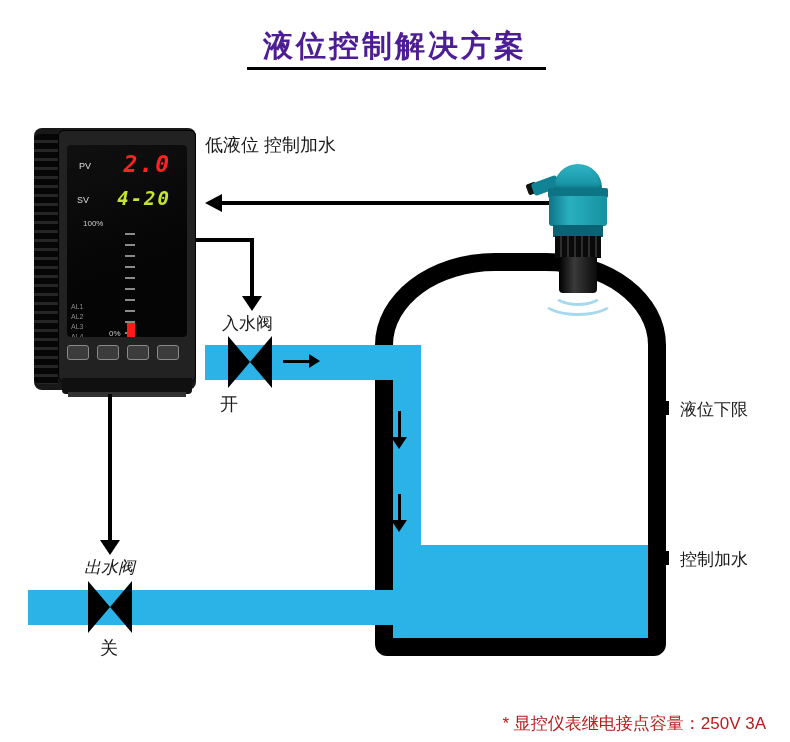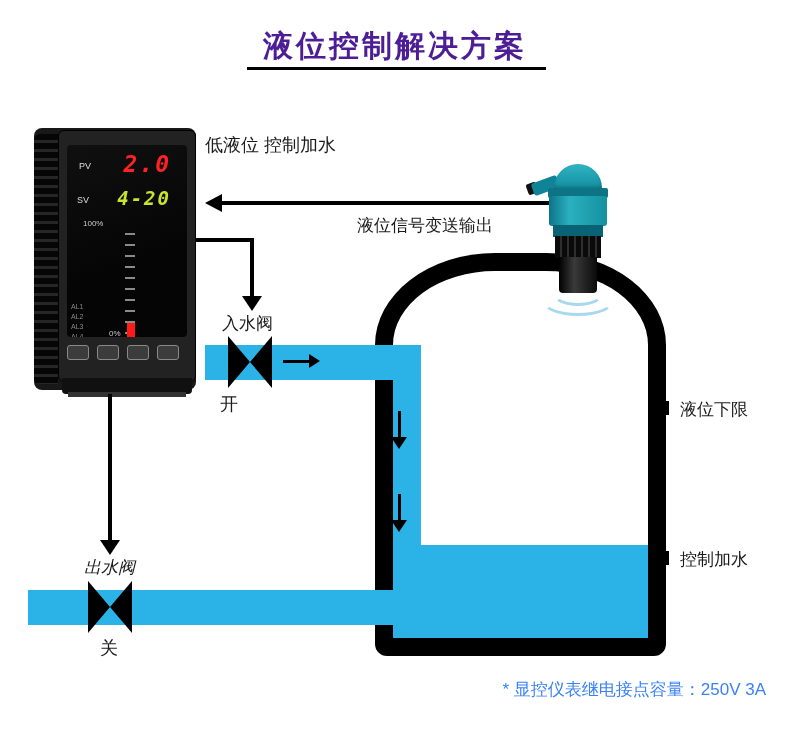--- a/index.html
+++ b/index.html
@@ -79,32 +79,31 @@
              background:linear-gradient(90deg,#0c7487,#2ab0c0 35%,#15919f); border-radius:3px; }
   .sn-nut { position:absolute; left:25px; top:63px; width:50px; height:12px; background:#0a6374; }
   .sn-thread { position:absolute; left:27px; top:74px; width:46px; height:22px;
                background:repeating-linear-gradient(90deg,#0a0a0a 0 5px,#2e2e2e 5px 7px); }
   .sn-horn { position:absolute; left:31px; top:95px; width:38px; height:36px;
              background:linear-gradient(90deg,#000,#3a3a3a 40%,#0a0a0a); border-radius:0 0 4px 4px; }
   .beam { position:absolute; border:3px solid transparent; border-bottom-color:#a6d9ee; border-radius:50%; }
   .beam-outer { left:12px; top:120px; width:76px; height:34px; }
   .beam-inner { left:24px; top:118px; width:52px; height:26px; }
 
-  .footnote { position:absolute; right:24px; top:678px; font-size:17px; color:#3b82f6;text-align:center; }
+  .footnote { position:absolute; right:24px; top:712px; font-size:17px; color:#b91c1c;text-align:center; }
 </style>
 </head>
 <body>
 
 <div id="stage">
 
   <div class="title">液位控制解决方案</div>
   <div class="title-underline"></div>
 
   <div class="label" style="left:205px;top:133px;font-size:18px;">低液位 控制加水</div>
-  <div class="label" style="left:357px;top:214px;font-size:17px;">液位信号变送输出</div>
 
   <div class="line" style="left:221px;top:201px;width:335px;height:4px;z-index:4;"></div>
   <div class="tri tri-left" style="left:205px;top:194px;z-index:4;"></div>
 
   <div class="controller">
     <div class="ctrl-fins"></div>
     <div class="ctrl-bezel">
       <div class="ctrl-screen">
         <span class="pv-label">PV</span>
         <span class="pv-value">2.0</span>

